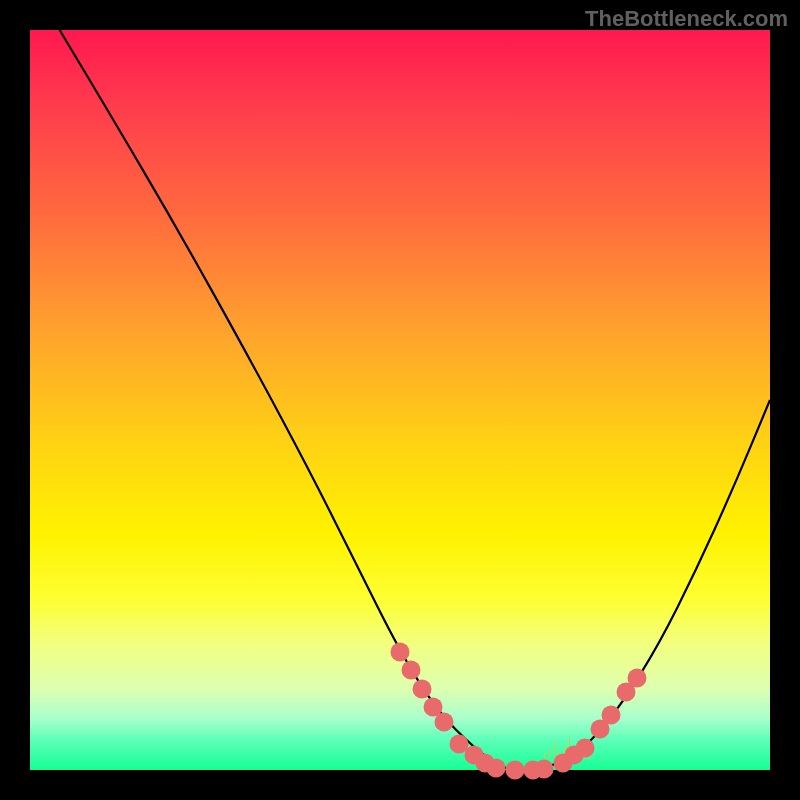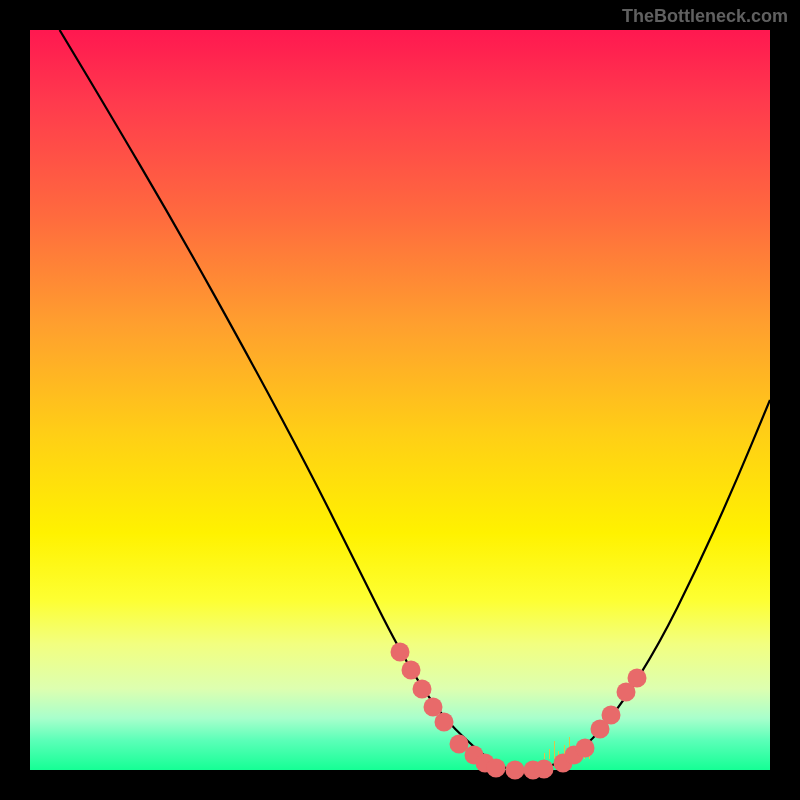--- a/index.html
+++ b/index.html
@@ -9,21 +9,21 @@
     background: #000;
     position: relative;
     font-family: Arial, sans-serif;
     overflow: hidden;
   }
   .watermark {
     position: absolute;
     top: 6px;
     right: 12px;
     color: #606060;
-    font-size: 18px;
+    font-size: 22px;
     font-weight: bold;
     z-index: 10;
   }
   .plot-area {
     position: absolute;
     left: 30px;
     top: 30px;
     width: 740px;
     height: 740px;
     background: linear-gradient(to bottom,

